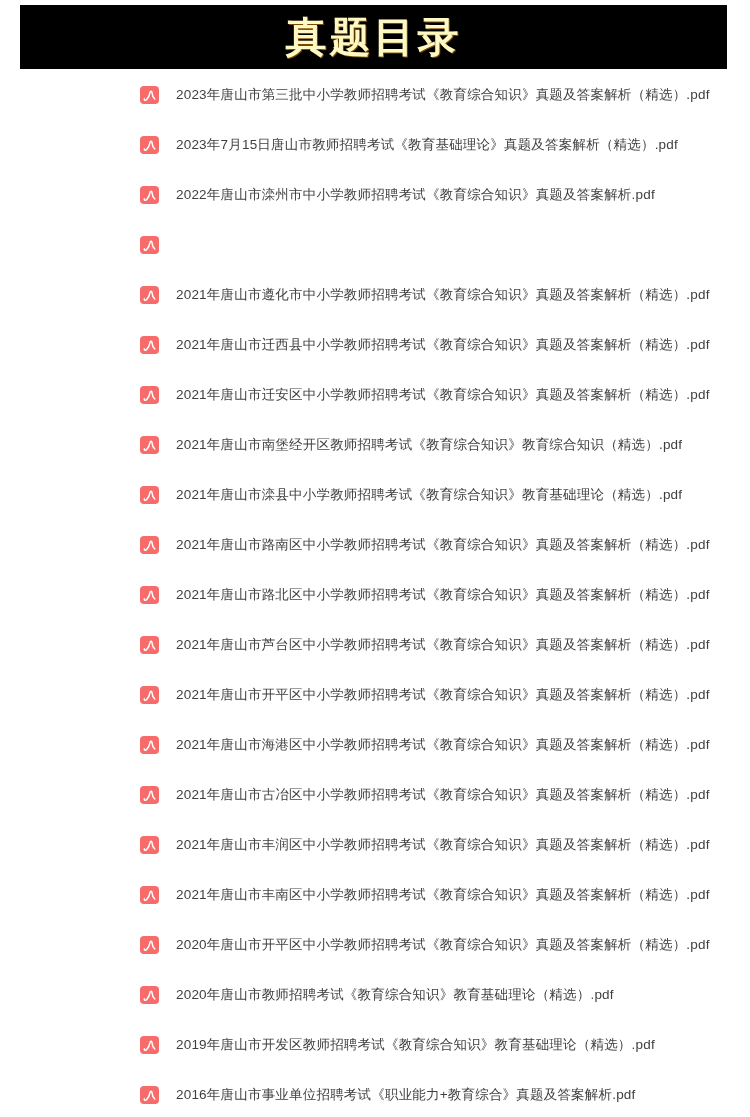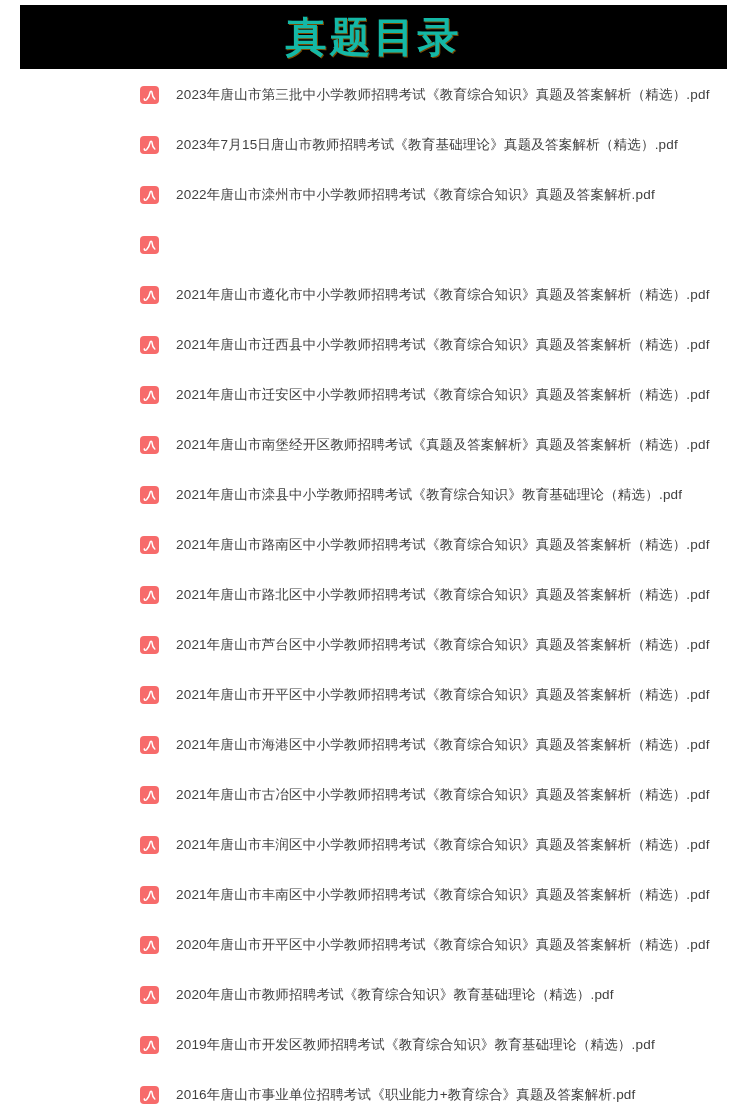--- a/index.html
+++ b/index.html
@@ -16,21 +16,21 @@
   }
   .header {
     margin: 5px 23px 0 20px;
     height: 64px;
     background: #000000;
     display: flex;
     align-items: center;
     justify-content: center;
   }
   .header-title {
-    color: #14b8a6;
+    color: #fef9c3;
     font-family: "DejaVu Serif", "Liberation Serif", serif;
     font-weight: bold;
     font-size: 41px;
     letter-spacing: 3px;
     line-height: 1;
     text-shadow: 1px 1px 0 #7a4a00;
   }
   .file-list {
     padding: 16px 0 0 112px;
   }
@@ -136,21 +136,21 @@
     <span class="file-name">2021年唐山市迁安区中小学教师招聘考试《教育综合知识》真题及答案解析（精选）.pdf</span>
   </div>
 
   <div class="file-row">
     <span class="pdf-icon">
       <svg width="19" height="18" viewBox="0 0 19 18" xmlns="http://www.w3.org/2000/svg">
         <rect x="0" y="0" width="19" height="18" rx="4" fill="#f76b6b"></rect>
         <path d="M4.4 12.9 c-.6 1.5 1.1 1.9 2.3.6 1.7-2 2.9-4.6 3.3-6.9 .3-1.7 1.9-1.7 2 0 .2 2.4 1.2 5 2.8 6.4" fill="none" stroke="#ffffff" stroke-width="1.5" stroke-linecap="round"></path>
       </svg>
     </span>
-    <span class="file-name">2021年唐山市南堡经开区教师招聘考试《真题及答案解析》真题及答案解析（精选）.pdf</span>
+    <span class="file-name">2021年唐山市南堡经开区教师招聘考试《教育综合知识》教育综合知识（精选）.pdf</span>
   </div>
 
   <div class="file-row">
     <span class="pdf-icon">
       <svg width="19" height="18" viewBox="0 0 19 18" xmlns="http://www.w3.org/2000/svg">
         <rect x="0" y="0" width="19" height="18" rx="4" fill="#f76b6b"></rect>
         <path d="M4.4 12.9 c-.6 1.5 1.1 1.9 2.3.6 1.7-2 2.9-4.6 3.3-6.9 .3-1.7 1.9-1.7 2 0 .2 2.4 1.2 5 2.8 6.4" fill="none" stroke="#ffffff" stroke-width="1.5" stroke-linecap="round"></path>
       </svg>
     </span>
     <span class="file-name">2021年唐山市滦县中小学教师招聘考试《教育综合知识》教育基础理论（精选）.pdf</span>

